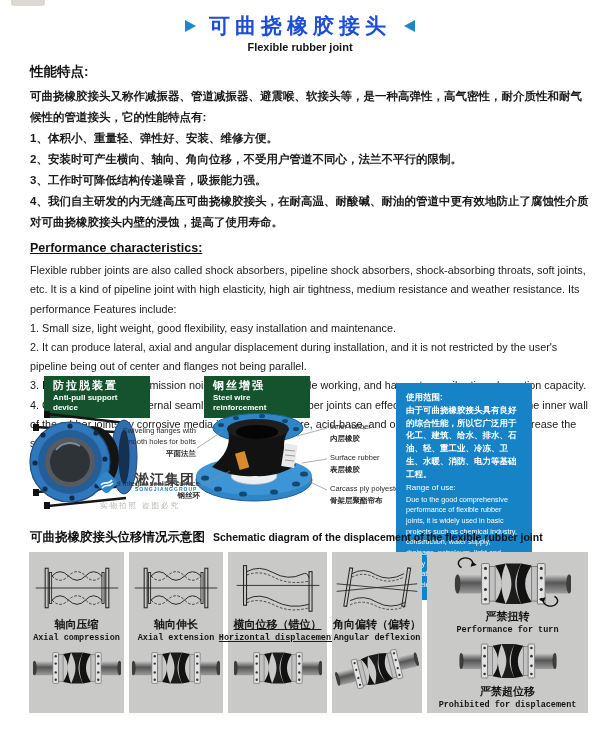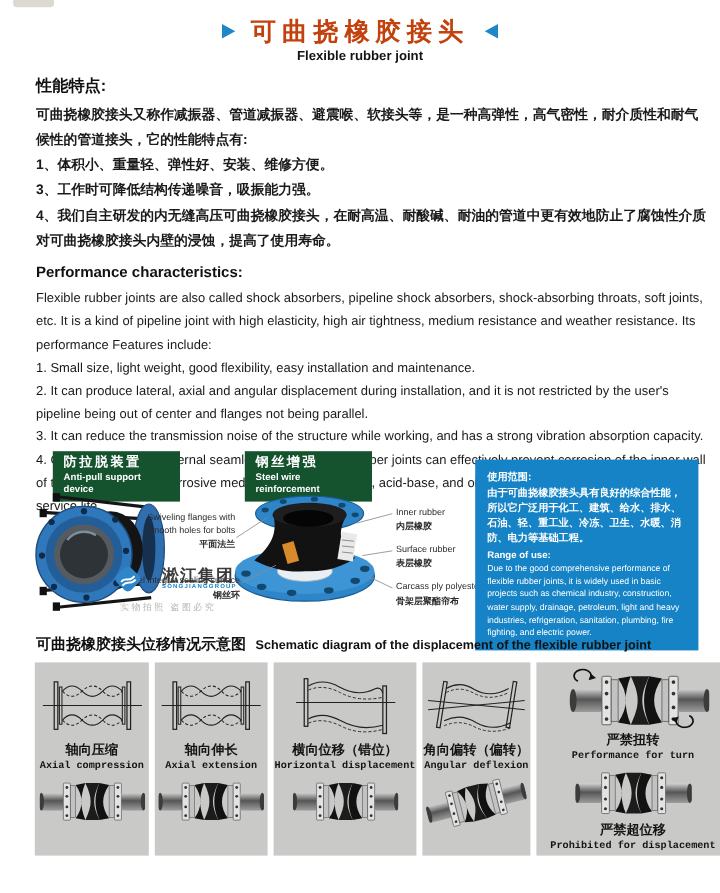--- a/index.html
+++ b/index.html
@@ -3,29 +3,29 @@
 <meta charset="utf-8">
 <style>
   html,body{margin:0;padding:0;}
   body{
     width:600px;height:744px;background:#ffffff;position:relative;overflow:hidden;
     font-family:"Liberation Sans", sans-serif;color:#1e1e1e;
   }
   .artifact{position:absolute;left:11px;top:0;width:34px;height:6px;background:#dcd9d3;border-radius:0 0 3px 3px;}
   
   .title-row{display:flex;justify-content:center;align-items:center;gap:13px;padding-top:12px;}
-  .title-cn{font-size:21px;font-weight:700;letter-spacing:5px;color:#c2410c;}
+  .title-cn{font-size:21px;font-weight:700;letter-spacing:5px;color:#1d4ed8;}
   .tri{width:0;height:0;display:inline-block;}
   .tri-r{border-left:11px solid #1e87c9;border-top:6px solid transparent;border-bottom:6px solid transparent;}
   .tri-l{border-right:11px solid #1e87c9;border-top:6px solid transparent;border-bottom:6px solid transparent;}
   .title-en{text-align:center;font-size:11px;font-weight:700;margin-top:1px;color:#141414;}
   
   .content{padding:0 10px 0 30px;}
   .h-cn{font-size:13.5px;font-weight:700;margin:10px 0 5px 0;color:#111;}
-  .h-en{font-size:12.5px;font-weight:700;margin:8px 0 6px 0;color:#111;}
+  .h-en{font-size:12.5px;font-weight:700;margin:8px 0 6px 0;color:#111;text-decoration:underline;}
   .cn-text{font-size:11.5px;font-weight:600;line-height:1.83;margin:0;color:#1a1a1a;}
   .en-text{font-size:10.8px;font-weight:400;line-height:1.78;margin:0;color:#1a1a1a;}
   
   .products{position:absolute;left:0;top:374px;width:600px;height:152px;}
   .plabel{position:absolute;background:#14532d;color:#fff;padding:3px 8px 4px 9px;box-sizing:border-box;}
   .plabel .lc{font-size:11px;font-weight:700;letter-spacing:2px;line-height:1.25;}
   .plabel .le{font-size:8px;font-weight:600;line-height:1.3;}
   .plabel1{left:44px;top:2px;width:106px;}
   .plabel2{left:204px;top:2px;width:106px;}
   .photo-left{position:absolute;left:28px;top:28px;}
@@ -37,32 +37,32 @@
   .ann-l1{left:110px;top:52px;width:86px;}
   .ann-l2{left:96px;top:105px;width:104px;}
   .ann-r1{left:330px;top:48px;width:90px;}
   .ann-r2{left:330px;top:79px;width:90px;}
   .ann-r3{left:330px;top:110px;width:95px;}
   .leaders{position:absolute;left:0;top:0;width:600px;height:152px;pointer-events:none;}
   .watermark{position:absolute;left:94px;top:98px;display:flex;align-items:flex-start;gap:15px;}
   .wm-text .wm-cn{font-size:14px;font-weight:800;color:#3a3a3a;letter-spacing:1px;line-height:1;}
   .wm-text .wm-en{font-size:5px;font-weight:700;color:#1583c5;letter-spacing:1px;line-height:1.4;}
   .wm-note{position:absolute;left:100px;top:127px;font-size:7.5px;color:#b9b6b0;letter-spacing:2px;}
-  .rangebox{position:absolute;left:396px;top:9px;width:186px;box-sizing:border-box;background:#1583c5;color:#fff;padding:8px 10px 9px 10px;}
+  .rangebox{position:absolute;left:396px;top:9px;width:136px;box-sizing:border-box;background:#1583c5;color:#fff;padding:8px 10px 9px 10px;}
   .rb-hcn{font-size:8.5px;font-weight:700;line-height:1.5;}
   .rb-bcn{font-size:8.5px;font-weight:700;line-height:1.5;}
-  .rb-hen{font-size:8px;font-weight:700;line-height:1.55;margin-top:2px;}
+  .rb-hen{font-size:8px;font-weight:400;line-height:1.55;margin-top:2px;}
   .rb-ben{font-size:7.2px;font-weight:400;line-height:1.48;}
   
   .schematic-head{position:absolute;left:30px;top:529px;display:flex;align-items:baseline;gap:8px;white-space:nowrap;}
   .sh-cn{font-size:12.5px;font-weight:700;color:#111;}
   .sh-en{font-size:10.5px;font-weight:700;color:#111;}
   .panels{position:absolute;left:29px;top:552px;display:flex;gap:5px;}
   .panel{background:#c9c9c7;height:161px;display:flex;flex-direction:column;align-items:center;box-sizing:border-box;}
-  .p1{width:95px;}.p2{width:94px;}.p3{width:119px;}.p4{width:90px;}.p5{width:161px;}
+  .p1{width:95px;}.p2{width:94px;}.p3{width:99px;text-decoration:underline;}.p4{width:90px;}.p5{width:161px;}
   .pdiag{margin-top:11px;}
   .pl-cn{font-family:"Liberation Serif", serif;font-size:11px;font-weight:700;color:#141414;margin-top:4px;white-space:nowrap;}
   .pl-en{font-family:"Liberation Mono", monospace;font-size:8.5px;font-weight:700;color:#141414;margin-top:1px;white-space:nowrap;}
   .pphoto{margin-top:5px;}
   .p5 .pl-cn{margin-top:2px;}
 </style>
 </head>
 <body>
 
 <svg width="0" height="0" style="position:absolute" aria-hidden="true">
@@ -137,20 +137,21 @@
   <span class="title-cn">可曲挠橡胶接头</span>
   <span class="tri tri-l"></span>
 </div>
 <div class="title-en">Flexible rubber joint</div>
 
 <div class="content">
 
   <div class="h-cn">性能特点:</div>
   <p class="cn-text">可曲挠橡胶接头又称作减振器、管道减振器、避震喉、软接头等，是一种高弹性，高气密性，耐介质性和耐气候性的管道接头，它的性能特点有:</p>
   <p class="cn-text">1、体积小、重量轻、弹性好、安装、维修方便。</p>
+  <p class="cn-text">2、安装时可产生横向、轴向、角向位移，不受用户管道不同心，法兰不平行的限制。</p>
   <p class="cn-text">3、工作时可降低结构传递噪音，吸振能力强。</p>
   <p class="cn-text">4、我们自主研发的内无缝高压可曲挠橡胶接头，在耐高温、耐酸碱、耐油的管道中更有效地防止了腐蚀性介质对可曲挠橡胶接头内壁的浸蚀，提高了使用寿命。</p>
 
   <div class="h-en">Performance characteristics:</div>
   <p class="en-text">Flexible rubber joints are also called shock absorbers, pipeline shock absorbers, shock-absorbing throats, soft joints, etc. It is a kind of pipeline joint with high elasticity, high air tightness, medium resistance and weather resistance. Its performance Features include:</p>
   <p class="en-text">1. Small size, light weight, good flexibility, easy installation and maintenance.</p>
   <p class="en-text">2. It can produce lateral, axial and angular displacement during installation, and it is not restricted by the user's pipeline being out of center and flanges not being parallel.</p>
   <p class="en-text">3. It can reduce the transmission noise of the structure while working, and has a strong vibration absorption capacity.</p>
   <p class="en-text">4. Our self-developed internal seamless high-pressure rubber joints can effectively prevent corrosion of the inner wall of the rubber joints by corrosive media in high-temperature, acid-base, and oil-resistant pipelines, and increase the service life.</p>
 </div>

